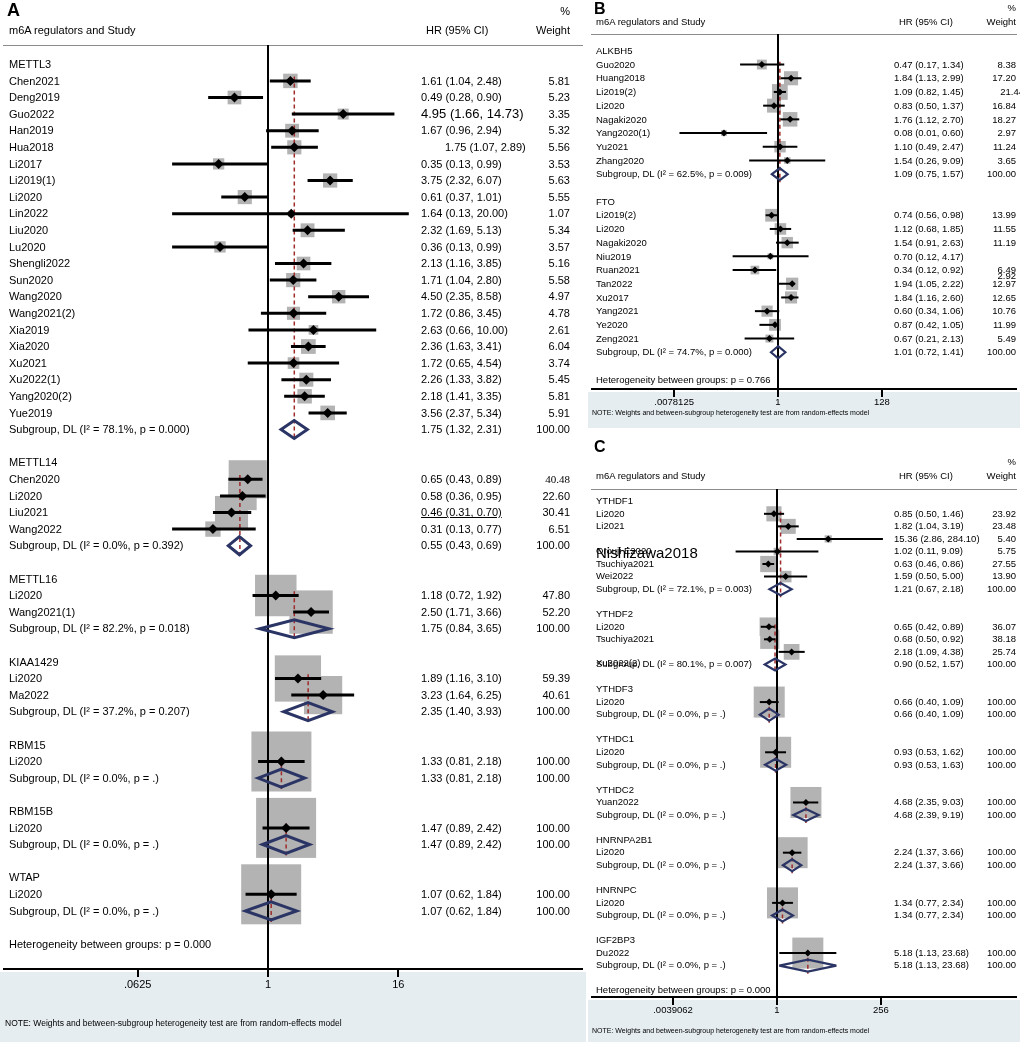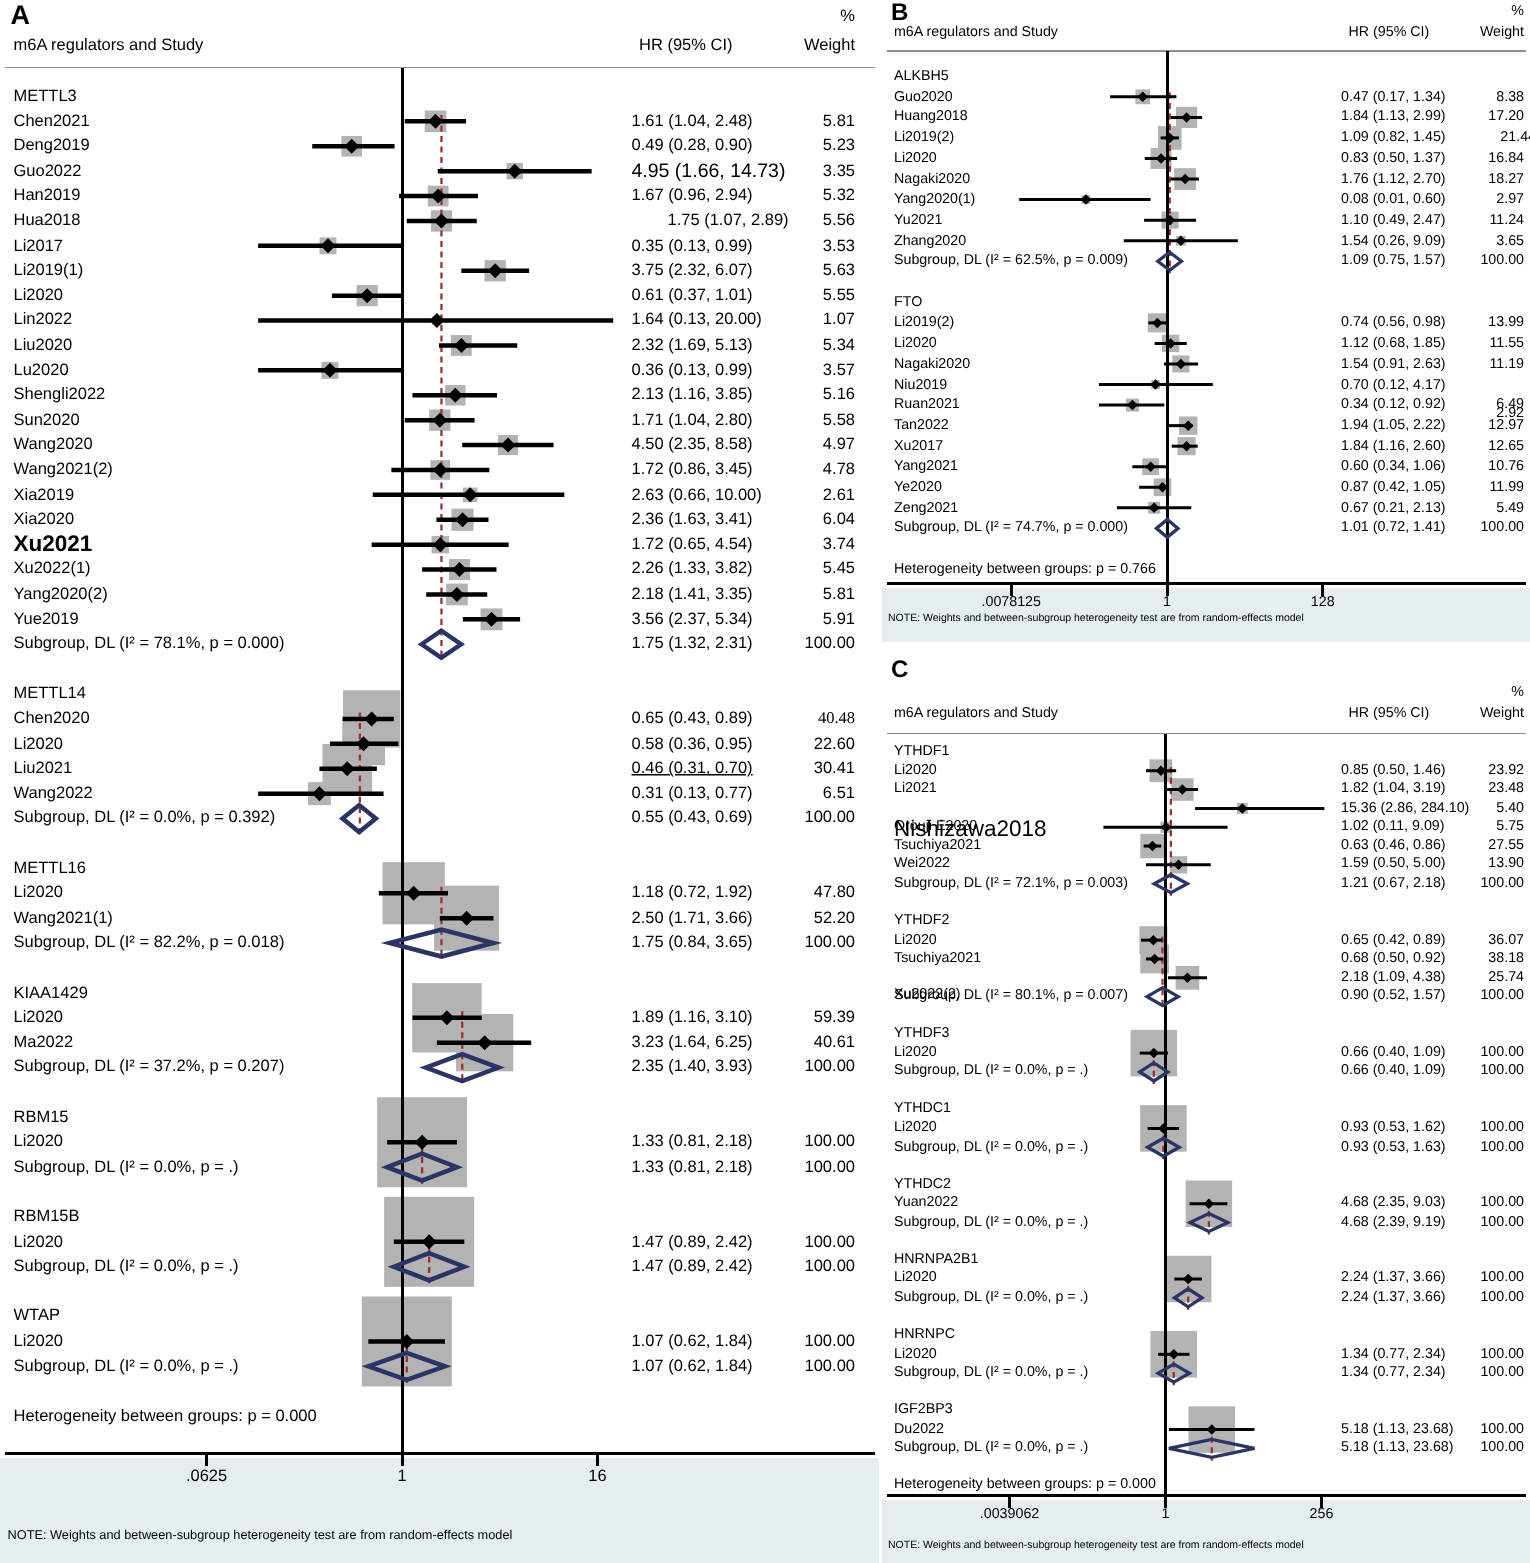--- a/index.html
+++ b/index.html
@@ -186,21 +186,21 @@
       <span class="t" style="left: 510px; top: 288.4px; line-height: 16.6px; width: 60px; text-align: right; font-size: 11px;">4.97</span>
       <span class="t" style="left: 9px; top: 305px; line-height: 16.6px; font-size: 11px;">Wang2021(2)</span>
       <span class="t" style="left: 421px; top: 305px; line-height: 16.6px; font-size: 11px;">1.72 (0.86, 3.45)</span>
       <span class="t" style="left: 510px; top: 305px; line-height: 16.6px; width: 60px; text-align: right; font-size: 11px;">4.78</span>
       <span class="t" style="left: 9px; top: 321.6px; line-height: 16.6px; font-size: 11px;">Xia2019</span>
       <span class="t" style="left: 421px; top: 321.6px; line-height: 16.6px; font-size: 11px;">2.63 (0.66, 10.00)</span>
       <span class="t" style="left: 510px; top: 321.6px; line-height: 16.6px; width: 60px; text-align: right; font-size: 11px;">2.61</span>
       <span class="t" style="left: 9px; top: 338.2px; line-height: 16.6px; font-size: 11px;">Xia2020</span>
       <span class="t" style="left: 421px; top: 338.2px; line-height: 16.6px; font-size: 11px;">2.36 (1.63, 3.41)</span>
       <span class="t" style="left: 510px; top: 338.2px; line-height: 16.6px; width: 60px; text-align: right; font-size: 11px;">6.04</span>
-      <span class="t" style="left: 9px; top: 354.8px; line-height: 16.6px; font-size: 15px; font-weight: bold;">Xu2021</span>
+      <span class="t" style="left: 9px; top: 354.8px; line-height: 16.6px; font-size: 11px;">Xu2021</span>
       <span class="t" style="left: 421px; top: 354.8px; line-height: 16.6px; font-size: 11px;">1.72 (0.65, 4.54)</span>
       <span class="t" style="left: 510px; top: 354.8px; line-height: 16.6px; width: 60px; text-align: right; font-size: 11px;">3.74</span>
       <span class="t" style="left: 9px; top: 371.4px; line-height: 16.6px; font-size: 11px;">Xu2022(1)</span>
       <span class="t" style="left: 421px; top: 371.4px; line-height: 16.6px; font-size: 11px;">2.26 (1.33, 3.82)</span>
       <span class="t" style="left: 510px; top: 371.4px; line-height: 16.6px; width: 60px; text-align: right; font-size: 11px;">5.45</span>
       <span class="t" style="left: 9px; top: 388px; line-height: 16.6px; font-size: 11px;">Yang2020(2)</span>
       <span class="t" style="left: 421px; top: 388px; line-height: 16.6px; font-size: 11px;">2.18 (1.41, 3.35)</span>
       <span class="t" style="left: 510px; top: 388px; line-height: 16.6px; width: 60px; text-align: right; font-size: 11px;">5.81</span>
       <span class="t" style="left: 9px; top: 404.6px; line-height: 16.6px; font-size: 11px;">Yue2019</span>
       <span class="t" style="left: 421px; top: 404.6px; line-height: 16.6px; font-size: 11px;">3.56 (2.37, 5.34)</span>

